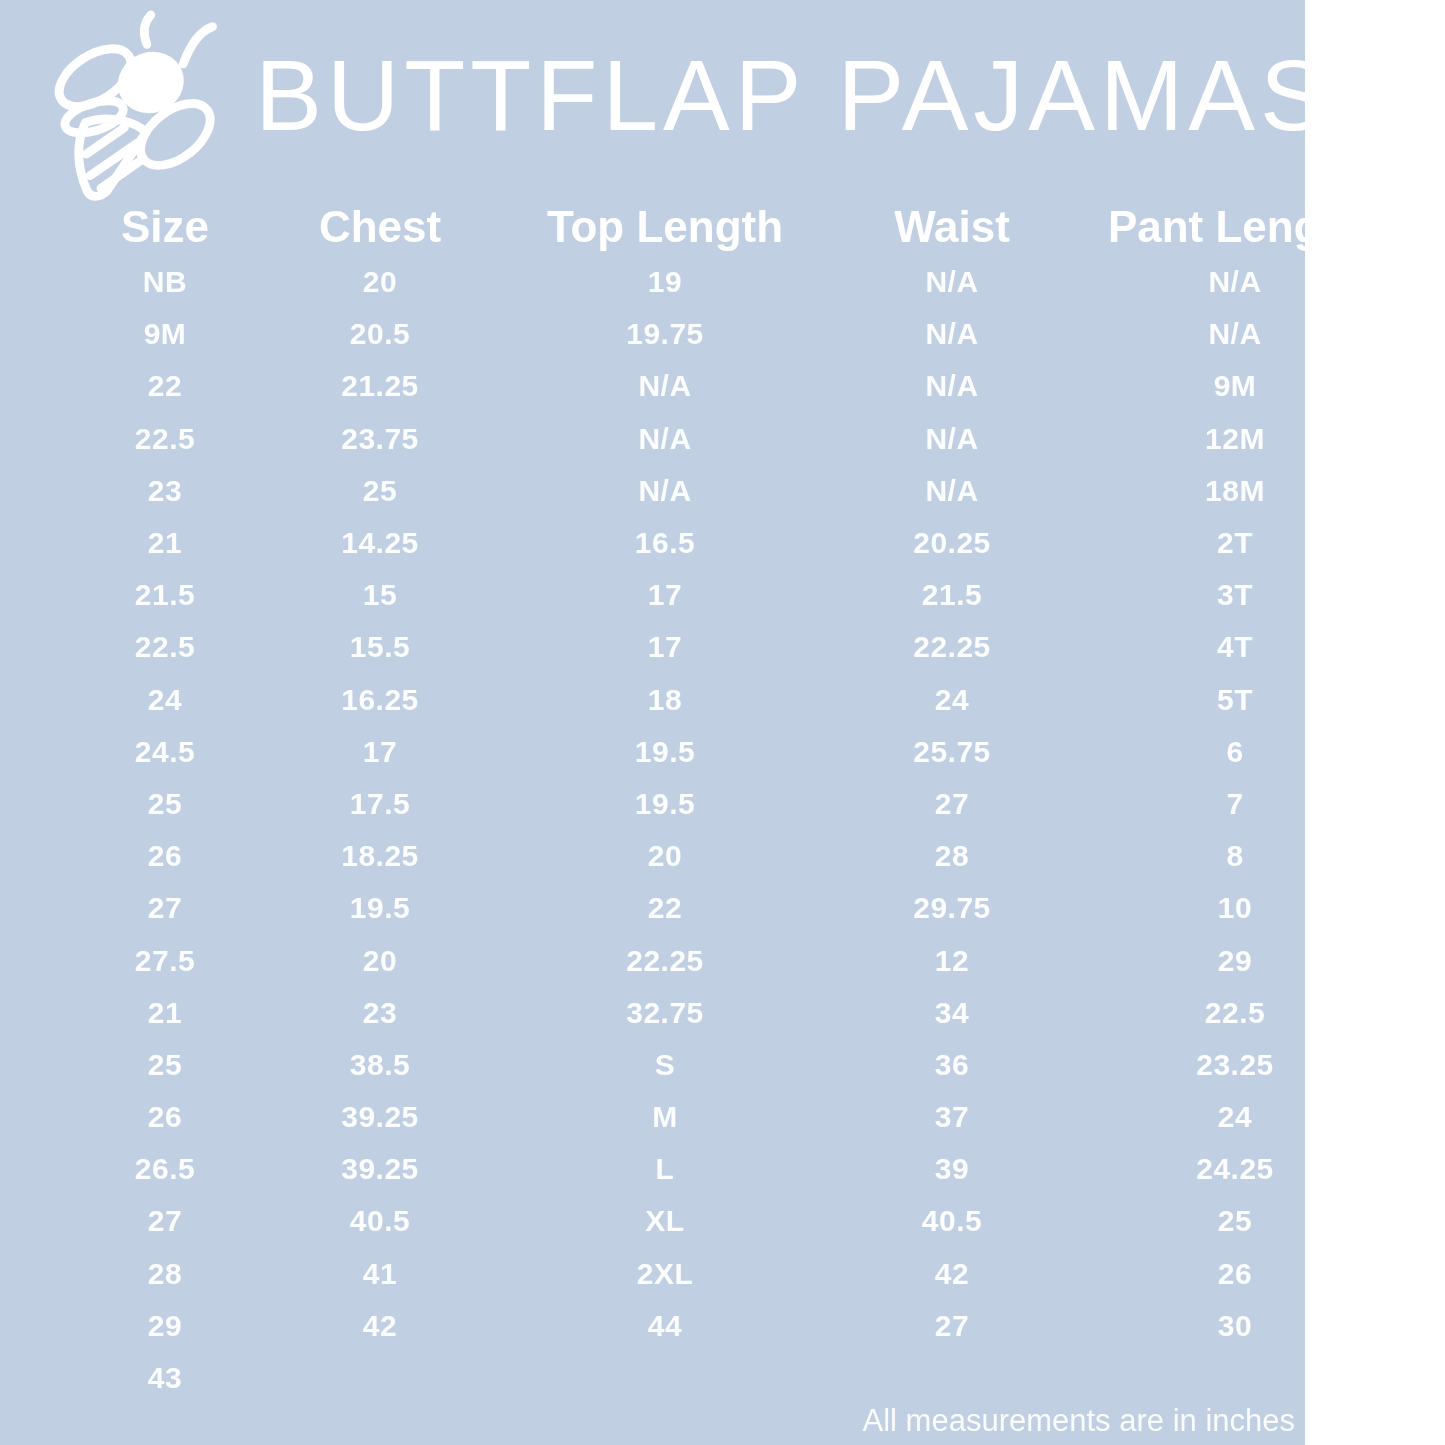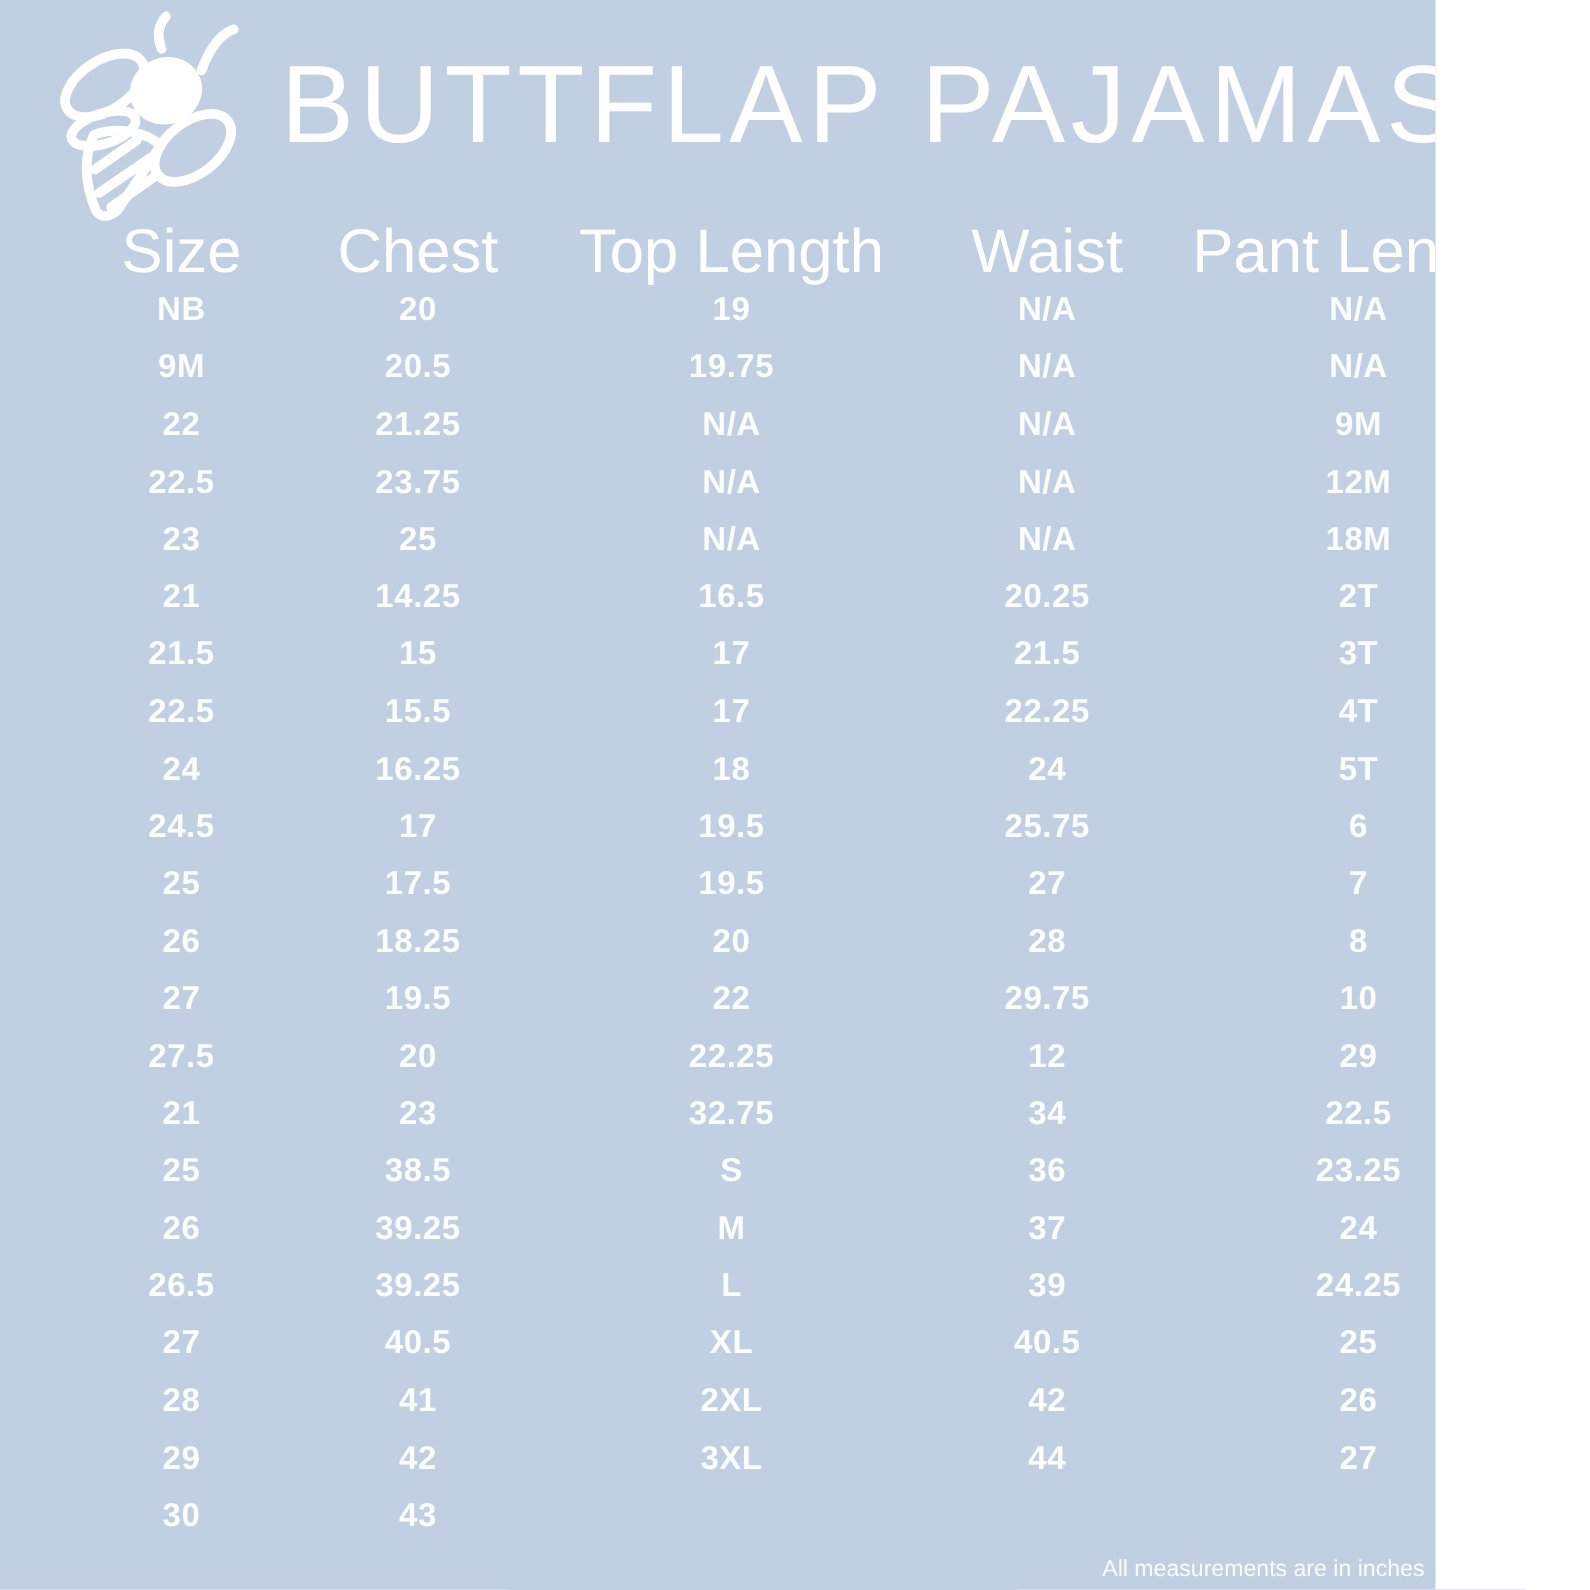--- a/index.html
+++ b/index.html
@@ -28,32 +28,32 @@
     margin:0;
   }
   .table{
     position:absolute;left:58px;top:198px;
     display:grid;
     grid-template-columns:214px 216px 354px 220px 346px;
   }
   .th{
     height:58px;
     display:flex;align-items:center;justify-content:center;
-    font-size:56px;font-weight:400;
+    font-size:44px;font-weight:700;
     color:var(--fg);
   }
   .td{
     height:52.2px;
     display:flex;align-items:center;justify-content:center;
     font-size:30px;font-weight:700;letter-spacing:.5px;
     color:rgba(255,255,255,.95);
   }
   .footer{
     position:absolute;right:10px;bottom:6px;
-    font-size:21px;font-weight:400;
+    font-size:31px;font-weight:400;
     color:rgba(255,255,255,.92);
   }
 </style>
 </head>
 <body>
 
 <div class="canvas">
 
   <svg class="logo" viewBox="0 0 240 205" aria-hidden="true">
     <g fill="none" stroke="#ffffff" stroke-width="9" stroke-linecap="round" stroke-linejoin="round">
@@ -180,21 +180,20 @@
       <div class="td">XL</div>
       <div class="td">40.5</div>
       <div class="td">25</div>
       <div class="td">28</div>
       <div class="td">41</div>
       <div class="td">2XL</div>
       <div class="td">42</div>
       <div class="td">26</div>
       <div class="td">29</div>
       <div class="td">42</div>
-      <div class="td">3XL</div>
       <div class="td">44</div>
       <div class="td">27</div>
       <div class="td">30</div>
       <div class="td">43</div>
     </div>
 
   <div class="footer">All measurements are in inches</div>
 
 </div>
 

